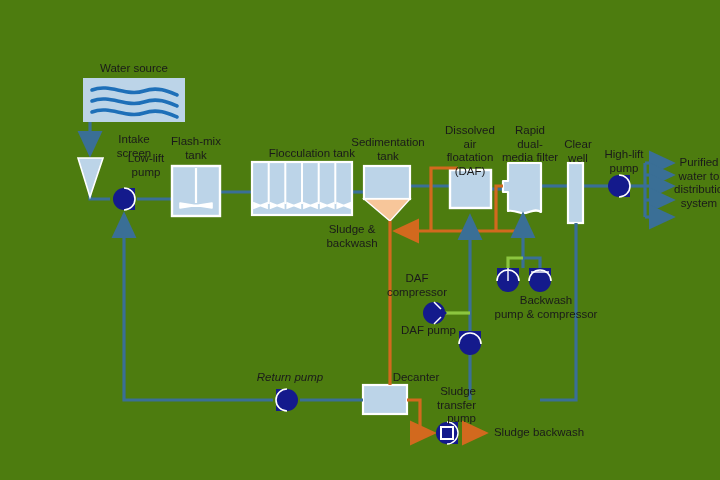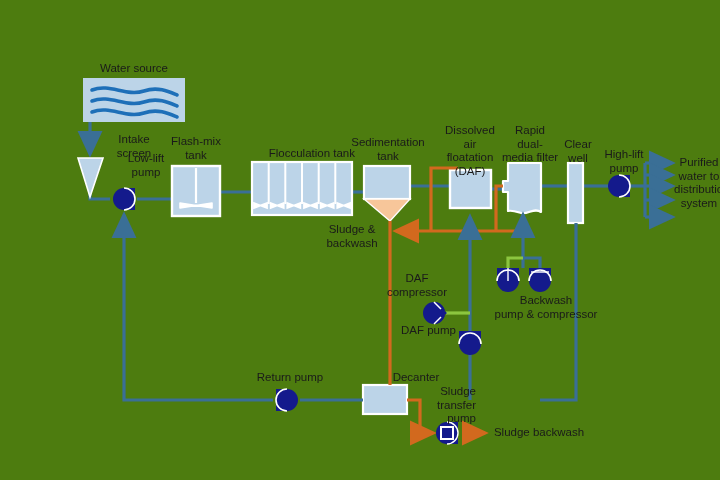--- a/index.html
+++ b/index.html
@@ -266,21 +266,21 @@
 compressor</div>
 
   <div class="lbl left" style="left:319px; top:223px; width:66px;">Sludge &amp;
 backwash</div>
 
   <div class="lbl right" style="left:386px; top:324px; width:70px;">DAF pump</div>
 
   <div class="lbl" style="left:486px; top:294px; width:120px;">Backwash
 pump &amp; compressor</div>
 
-  <div class="lbl" style="left:248px; top:371px; width:84px;">Return pump</div>
+  <div class="lbl" style="left:248px; top:371px; width:84px;font-style:italic;">Return pump</div>
 
   <div class="lbl left" style="left:381px; top:371px; width:70px;">Decanter</div>
 
   <div class="lbl" style="left:420px; top:385px; width:56px;text-align:right;">Sludge
 transfer
 pump</div>
 
   <div class="lbl left" style="left:489px; top:426px; width:100px;">Sludge backwash</div>
 
 </div>

